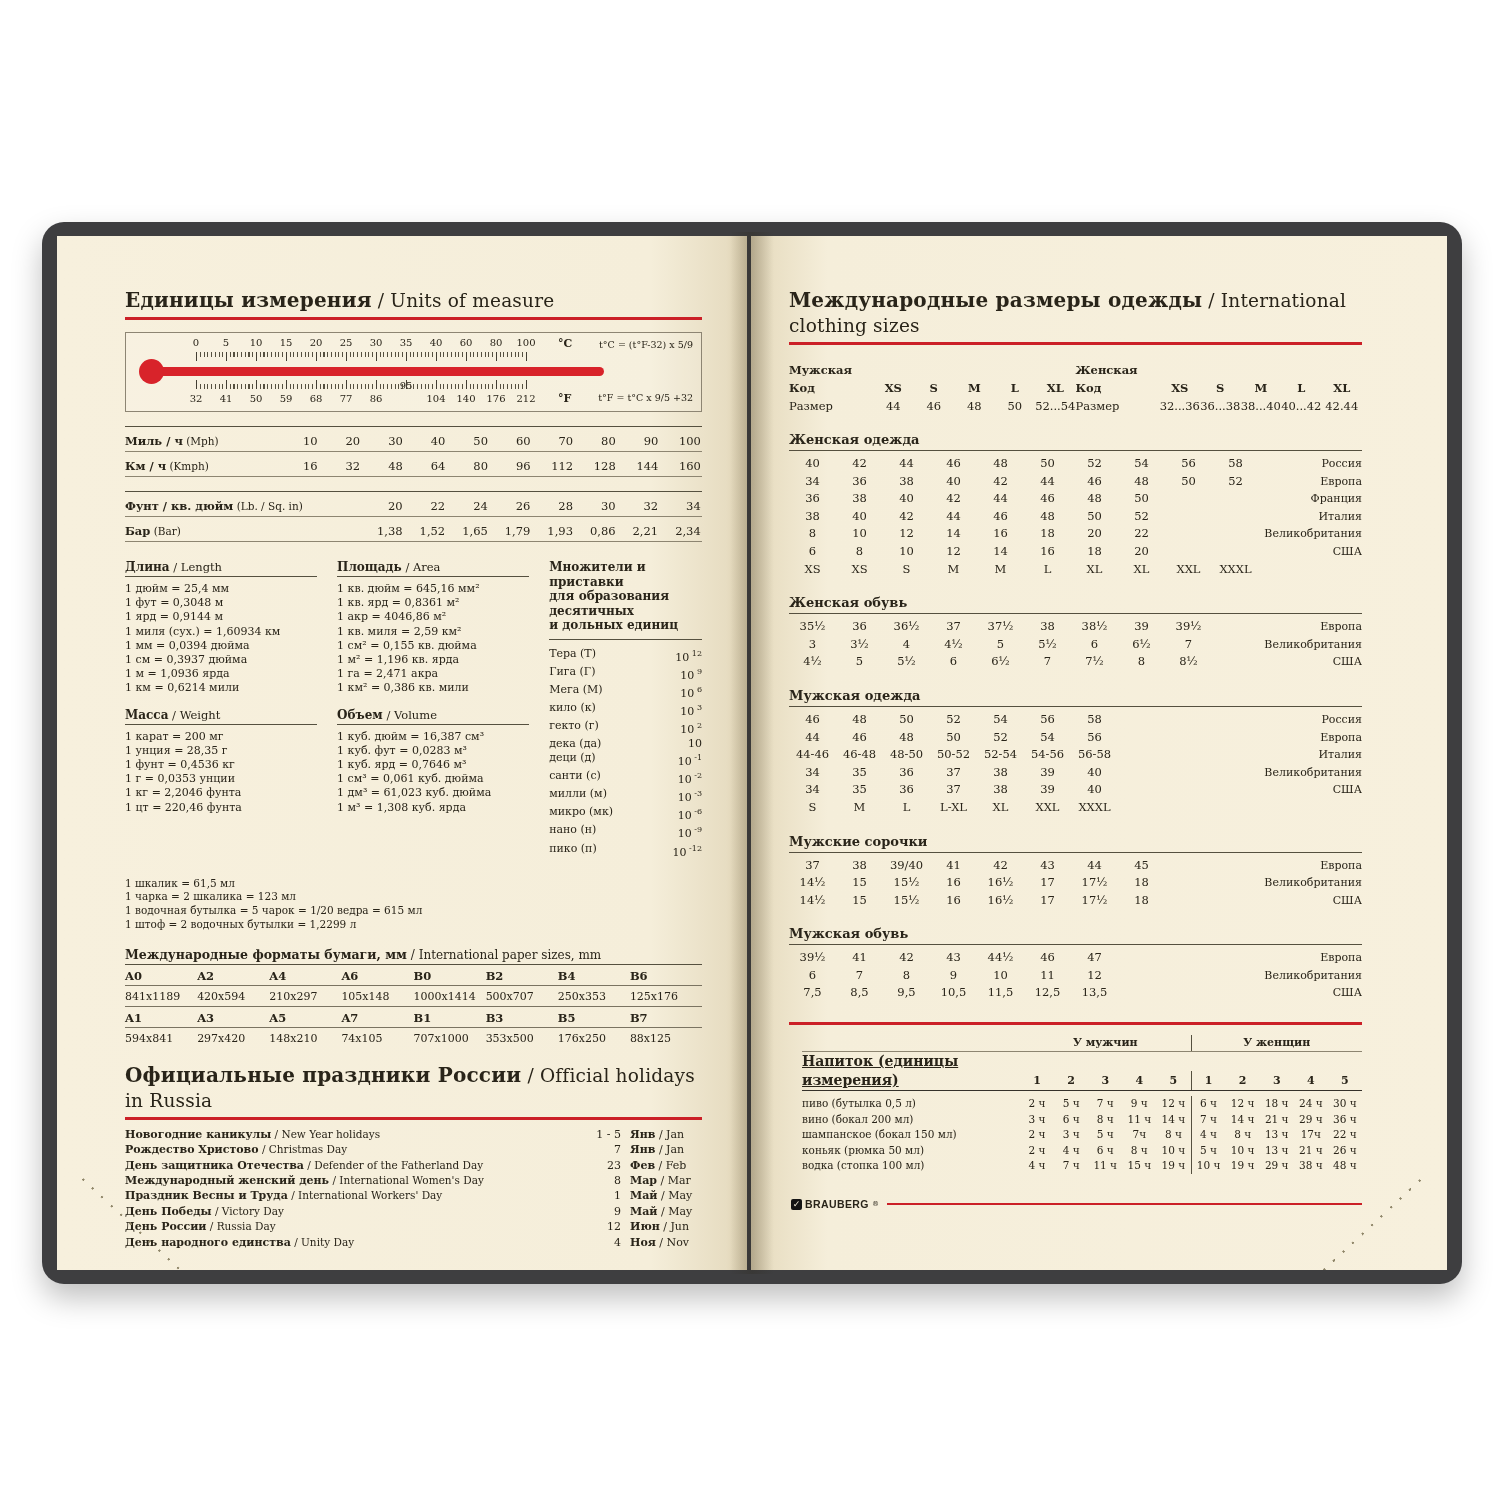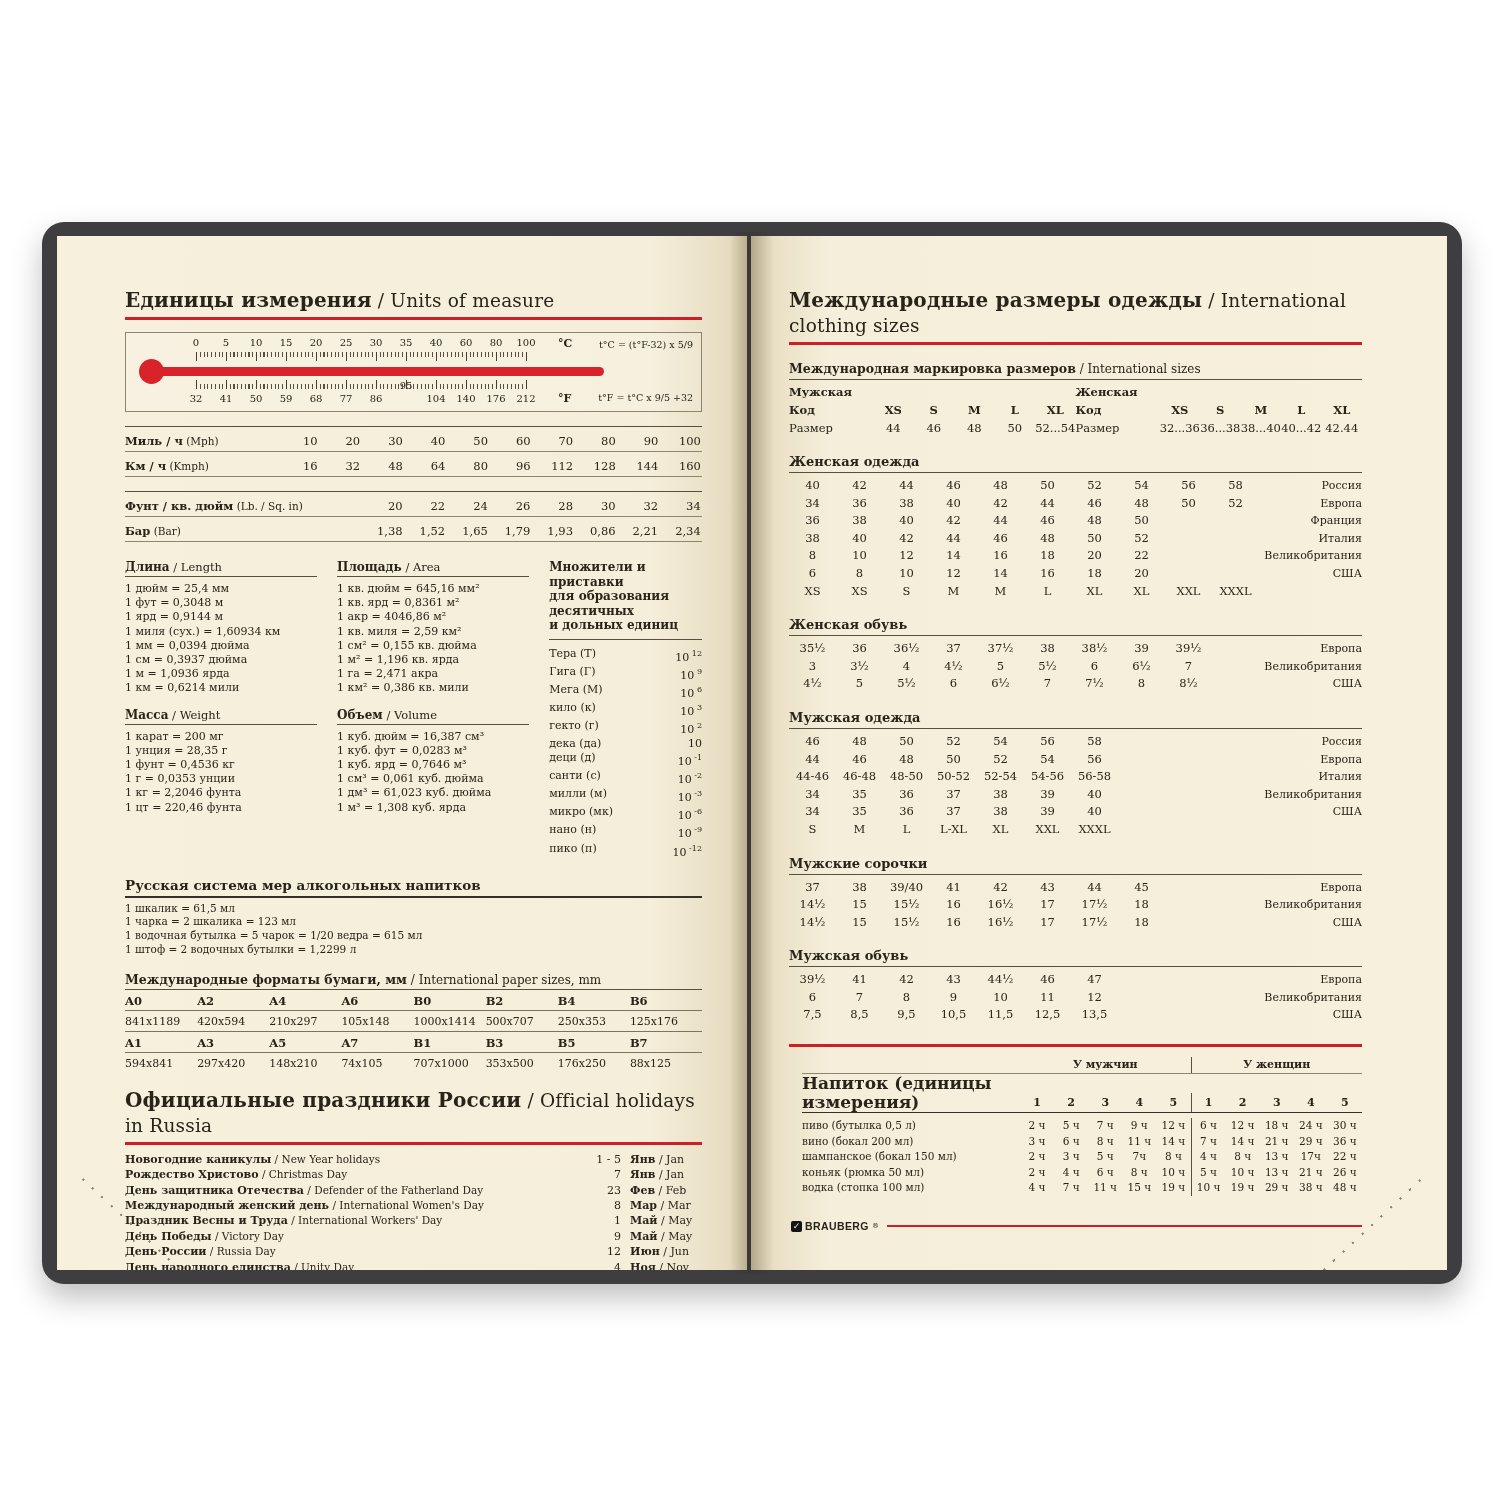--- a/index.html
+++ b/index.html
@@ -112,21 +112,21 @@
   .decay{margin-top:20px;}
   .dc-table{margin-top:10px;}
   .dc-row{display:flex;align-items:flex-end;margin-left:13px;}
   .dc-label{width:218px;font-size:10.5px;flex:0 0 auto;}
   .dc-group{flex:1;display:flex;}
   .dc-group.women{border-left:1px solid #55503f;}
   .dc-cell{flex:1;text-align:center;font-size:10.5px;}
   .dc-h1{line-height:16px;}
   .dc-h1 .dc-gl{flex:1;text-align:center;font-weight:bold;font-size:11px;}
   .dc-h2{line-height:19px;border-top:1px solid #8d8571;border-bottom:1.5px solid #35312a;}
-  .dc-h2 .dc-label{font-weight:bold;font-size:17px;}
+  .dc-h2 .dc-label{font-weight:bold;font-size:14px;text-decoration:underline;}
   .dc-h2 .dc-cell{font-weight:bold;font-size:11px;}
   .dc-body{margin-top:5px;}
   .dc-body .dc-row{line-height:15.6px;}
   .brand-row.right{margin-top:24px;}
 
   .corner-dots{position:absolute;height:2px;
     background:repeating-linear-gradient(90deg,#8f8669 0 2.2px,transparent 2.2px 13px);}
   .corner-dots.left{left:26px;top:942px;width:225px;transform:rotate(43deg);transform-origin:left top;}
   .corner-dots.right{right:26px;top:942px;width:225px;transform:rotate(-43deg);transform-origin:right top;}
 </style>
@@ -325,21 +325,20 @@
               <span>10<sup> -9</sup></span>
             </div>
             <div class="m-row">
               <span>пико (п)</span>
               <span>10<sup> -12</sup></span>
             </div>
           </div>
       </div>
 
       <div class="alc">
-        <div class="alc-head">Русская система мер алкогольных напитков</div>
         <div class="alc-cols">
           <div class="alc-col1" id="alc-left">
               <div class="alc-item">1 шкалик = 61,5 мл</div>
               <div class="alc-item">1 чарка = 2 шкалика = 123 мл</div>
               <div class="alc-item">1 водочная бутылка = 5 чарок = 1/20 ведра = 615 мл</div>
               <div class="alc-item">1 штоф = 2 водочных бутылки = 1,2299 л</div>
             </div>
         </div>
       </div>
 
@@ -443,23 +442,20 @@
       <div class="corner-dots left"></div>
     </div>
 
     <div class="page right">
       <div class="title">
         <span class="ru">Международные размеры одежды</span><span class="en">International clothing sizes</span>
       </div>
       <div class="redline"></div>
 
       <div class="mark">
-        <div class="mark-head">
-          <span class="ru">Международная маркировка размеров</span><span class="en">International sizes</span>
-        </div>
         <div id="marking-rows">
             <div class="mk-row">
               <div class="mk-half">
                 <div class="mk-label bold">Мужская</div>
                 <div class="mk-cell"></div>
                 <div class="mk-cell"></div>
                 <div class="mk-cell"></div>
                 <div class="mk-cell"></div>
                 <div class="mk-cell"></div>
               </div>

